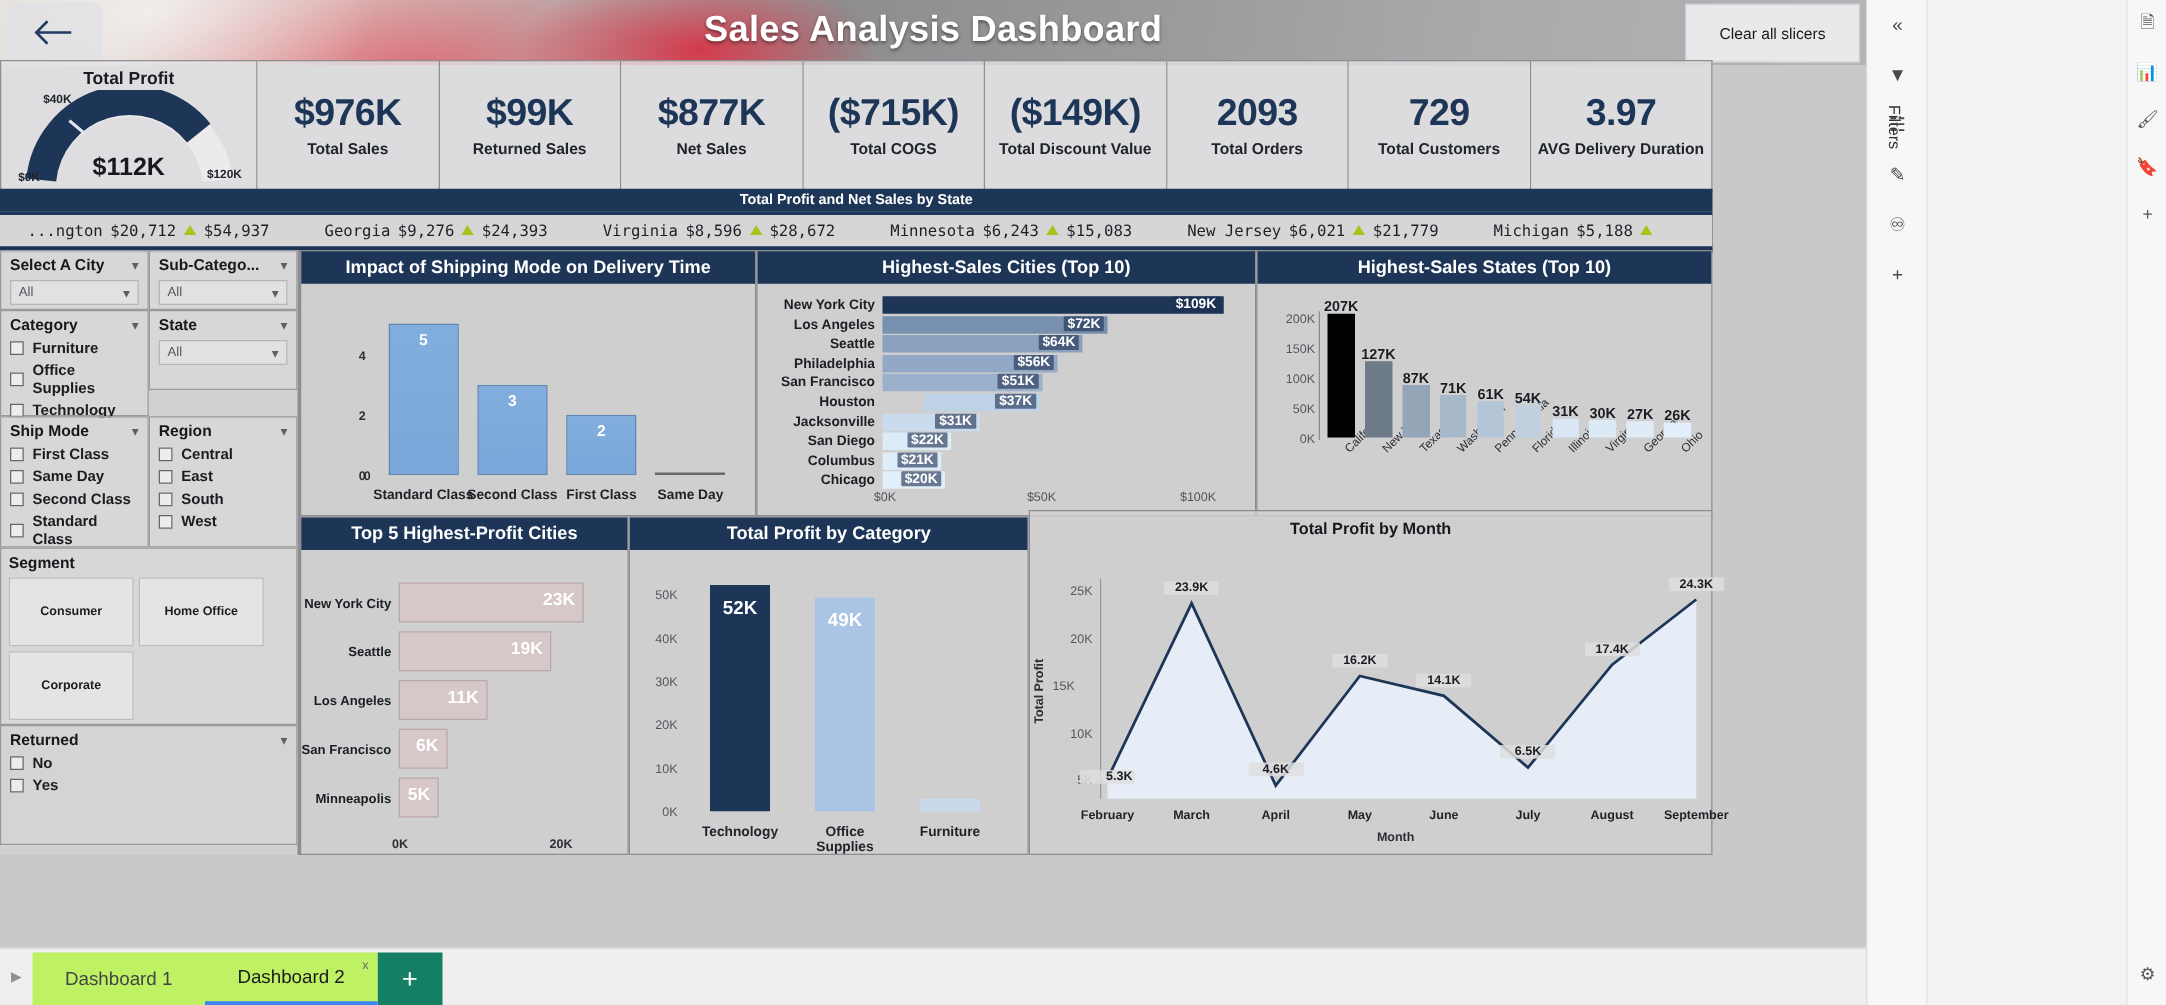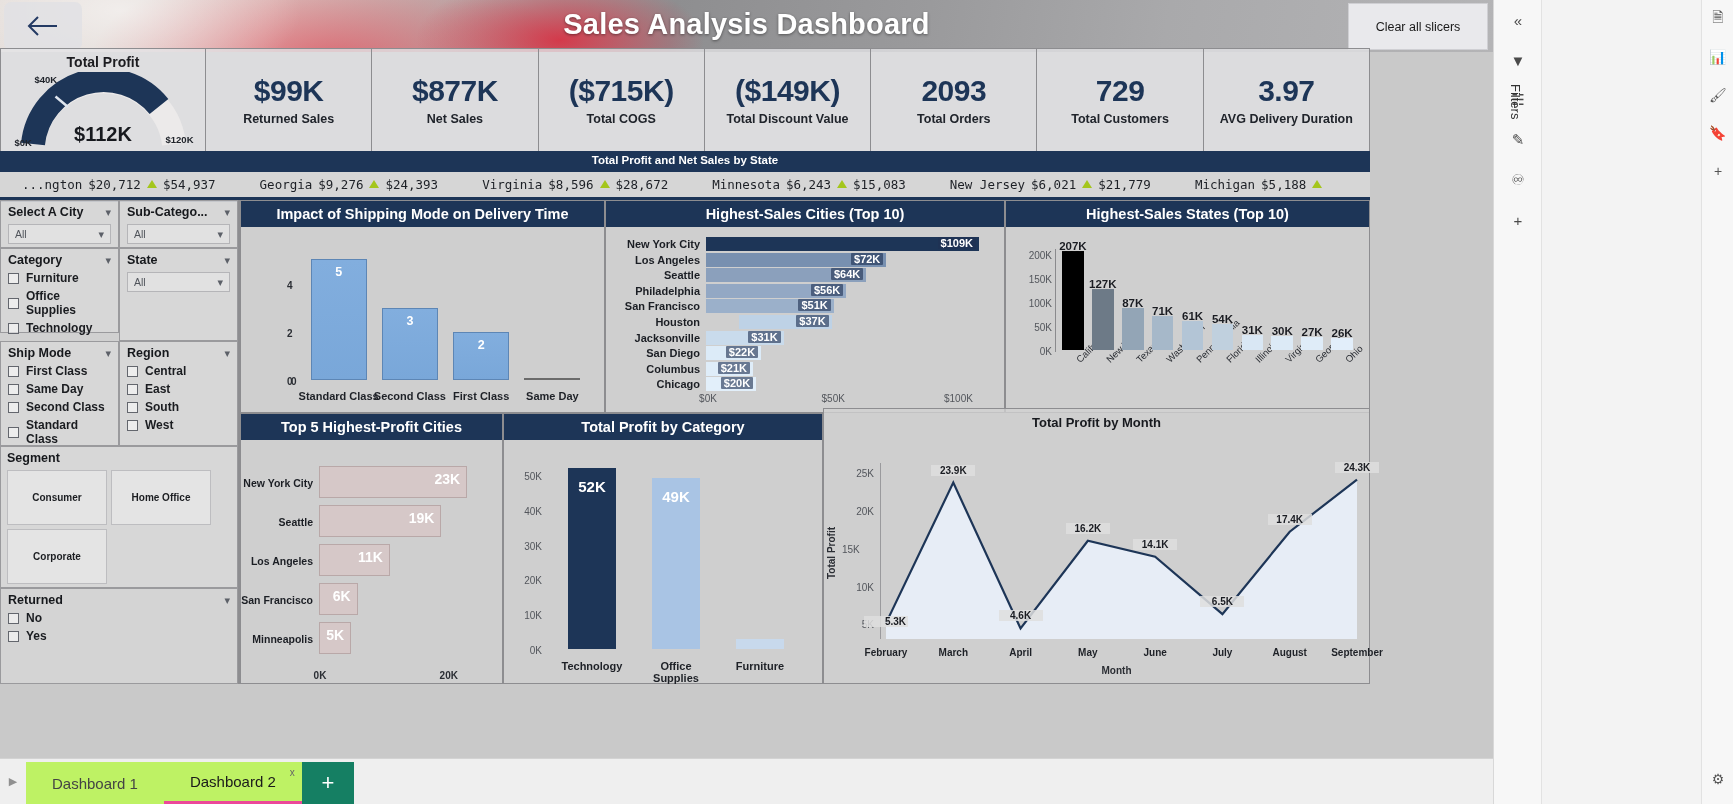--- a/index.html
+++ b/index.html
@@ -163,21 +163,21 @@
     background:rgba(222,222,222,.85); padding:0 2px; white-space:nowrap; }
   .axis-name { position:absolute; font-size:10px; font-weight:bold; color:#2b2e34; }
 
   
   .tabbar { position:absolute; left:0; bottom:0; width:1493px; height:46px;
     background:#efefef; border-top:1px solid #d3d3d3; display:flex; align-items:flex-end; }
   .tab-nav { width:26px; height:46px; display:flex; align-items:center; justify-content:center;
     color:#909090; font-size:11px; cursor:pointer; }
   .tab { height:42px; padding:0 26px; background:#bef264; display:flex; align-items:center;
     font-size:15px; color:#444; cursor:pointer; position:relative; }
-  .tab.active { color:#1a1a1a; border-bottom:3px solid #ec4899; }
+  .tab.active { color:#1a1a1a; border-bottom:3px solid #3b82f6; }
   .tab-x { position:absolute; right:7px; top:5px; font-size:10px; color:#666; }
   .tab-add { width:52px; height:42px; background:#157f63; color:#fff; font-size:22px;
     display:flex; align-items:center; justify-content:center; cursor:pointer; }
 
   
   .right-panel { position:absolute; left:1493px; top:0; width:208px; height:804px;
     background:#f3f3f3; border-left:1px solid #d8d8d8; }
   .filters-rail { position:absolute; left:0; top:0; width:48px; height:804px;
     background:#f7f7f7; border-right:1px solid #e2e2e2; }
   .rail-ic { width:48px; height:40px; display:flex; align-items:center; justify-content:center;
@@ -217,20 +217,24 @@
           <line x1="44.5" y1="24.5" x2="57" y2="35" stroke="#dfe6ef" stroke-width="2.5"></line>
         </svg>
         <div class="g-lbl g-tgt">$40K</div>
         <div class="g-lbl g-min">$0K</div>
         <div class="g-lbl g-max">$120K</div>
         <div class="g-val">$112K</div>
       </div>
     </div>
 
     <div class="kpi">
+      <div class="kpi-value">$976K</div>
+      <div class="kpi-label">Total Sales</div>
+    </div>
+    <div class="kpi">
       <div class="kpi-value">$99K</div>
       <div class="kpi-label">Returned Sales</div>
     </div>
     <div class="kpi">
       <div class="kpi-value">$877K</div>
       <div class="kpi-label">Net Sales</div>
     </div>
     <div class="kpi">
       <div class="kpi-value">($715K)</div>
       <div class="kpi-label">Total COGS</div>
@@ -336,21 +340,21 @@
           </div>
           <div class="chk-item">
             <span class="chk"></span>
             <span class="chk-lbl">Office Supplies</span>
           </div>
           <div class="chk-item">
             <span class="chk"></span>
             <span class="chk-lbl">Technology</span>
           </div>
         </div>
-        <div class="slicer" style="width:120px;height:93px;">
+        <div class="slicer" style="width:120px;height:64px;">
           <div class="slicer-hd">
             <span class="slicer-title">State</span>
             <span class="chev">▾</span>
           </div>
           <div class="dd-box">
             <span>All</span>
             <span class="chev">▾</span>
           </div>
         </div>
       </div>

